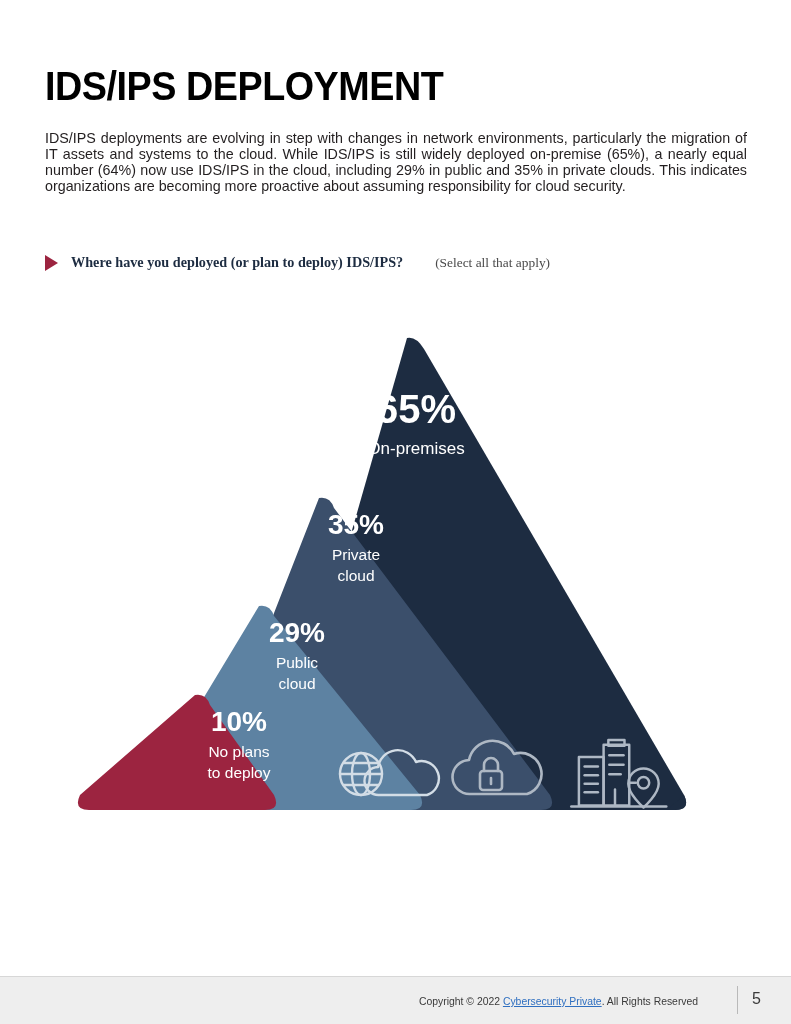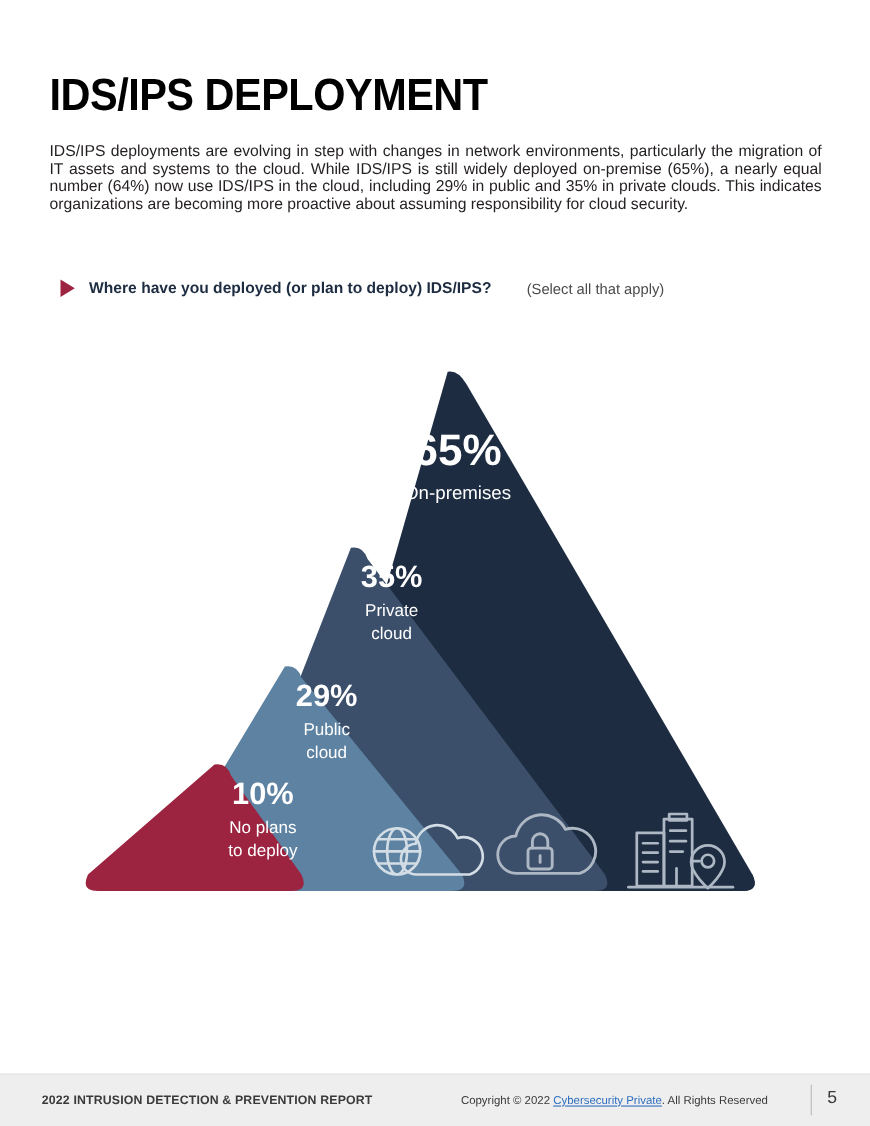--- a/index.html
+++ b/index.html
@@ -43,26 +43,27 @@
     width: 702px;
     font-size: 14.3px;
     line-height: 16px;
     color: #231f20;
     text-align: justify;
   }
 
   
   .question-row {
     position: absolute;
-    left: 55px;
+    left: 45px;
     top: 254px;
     display: flex;
     align-items: center;
     gap: 10px;
     white-space: nowrap;
+    font-family: Liberation Serif, serif;
   }
   .tri-bullet {
     width: 0; height: 0;
     border-left: 13px solid #9c2440;
     border-top: 8px solid transparent;
     border-bottom: 8px solid transparent;
     flex: 0 0 auto;
     margin-right: 3px;
   }
   .q-main {
@@ -269,18 +270,17 @@
         <text class="pct" x="227" y="411" font-size="28" text-anchor="middle">10%</text>
         <text class="lbl" x="227" y="437" font-size="15.5" text-anchor="middle">No plans</text>
         <text class="lbl" x="227" y="458" font-size="15.5" text-anchor="middle">to deploy</text>
       </g>
 
     </svg>
   </div>
 
   <div class="footer-rule"></div>
   <div class="footer"></div>
-  <div class="footer-left">2022 INTRUSION DETECTION &amp; PREVENTION REPORT</div>
   <div class="footer-center"><span>Copyright © 2022 </span><a href="#">Cybersecurity Private</a><span>. All Rights Reserved</span></div>
   <div class="footer-div"></div>
   <div class="footer-page">5</div>
 
 </div>
 
 </body></html>

